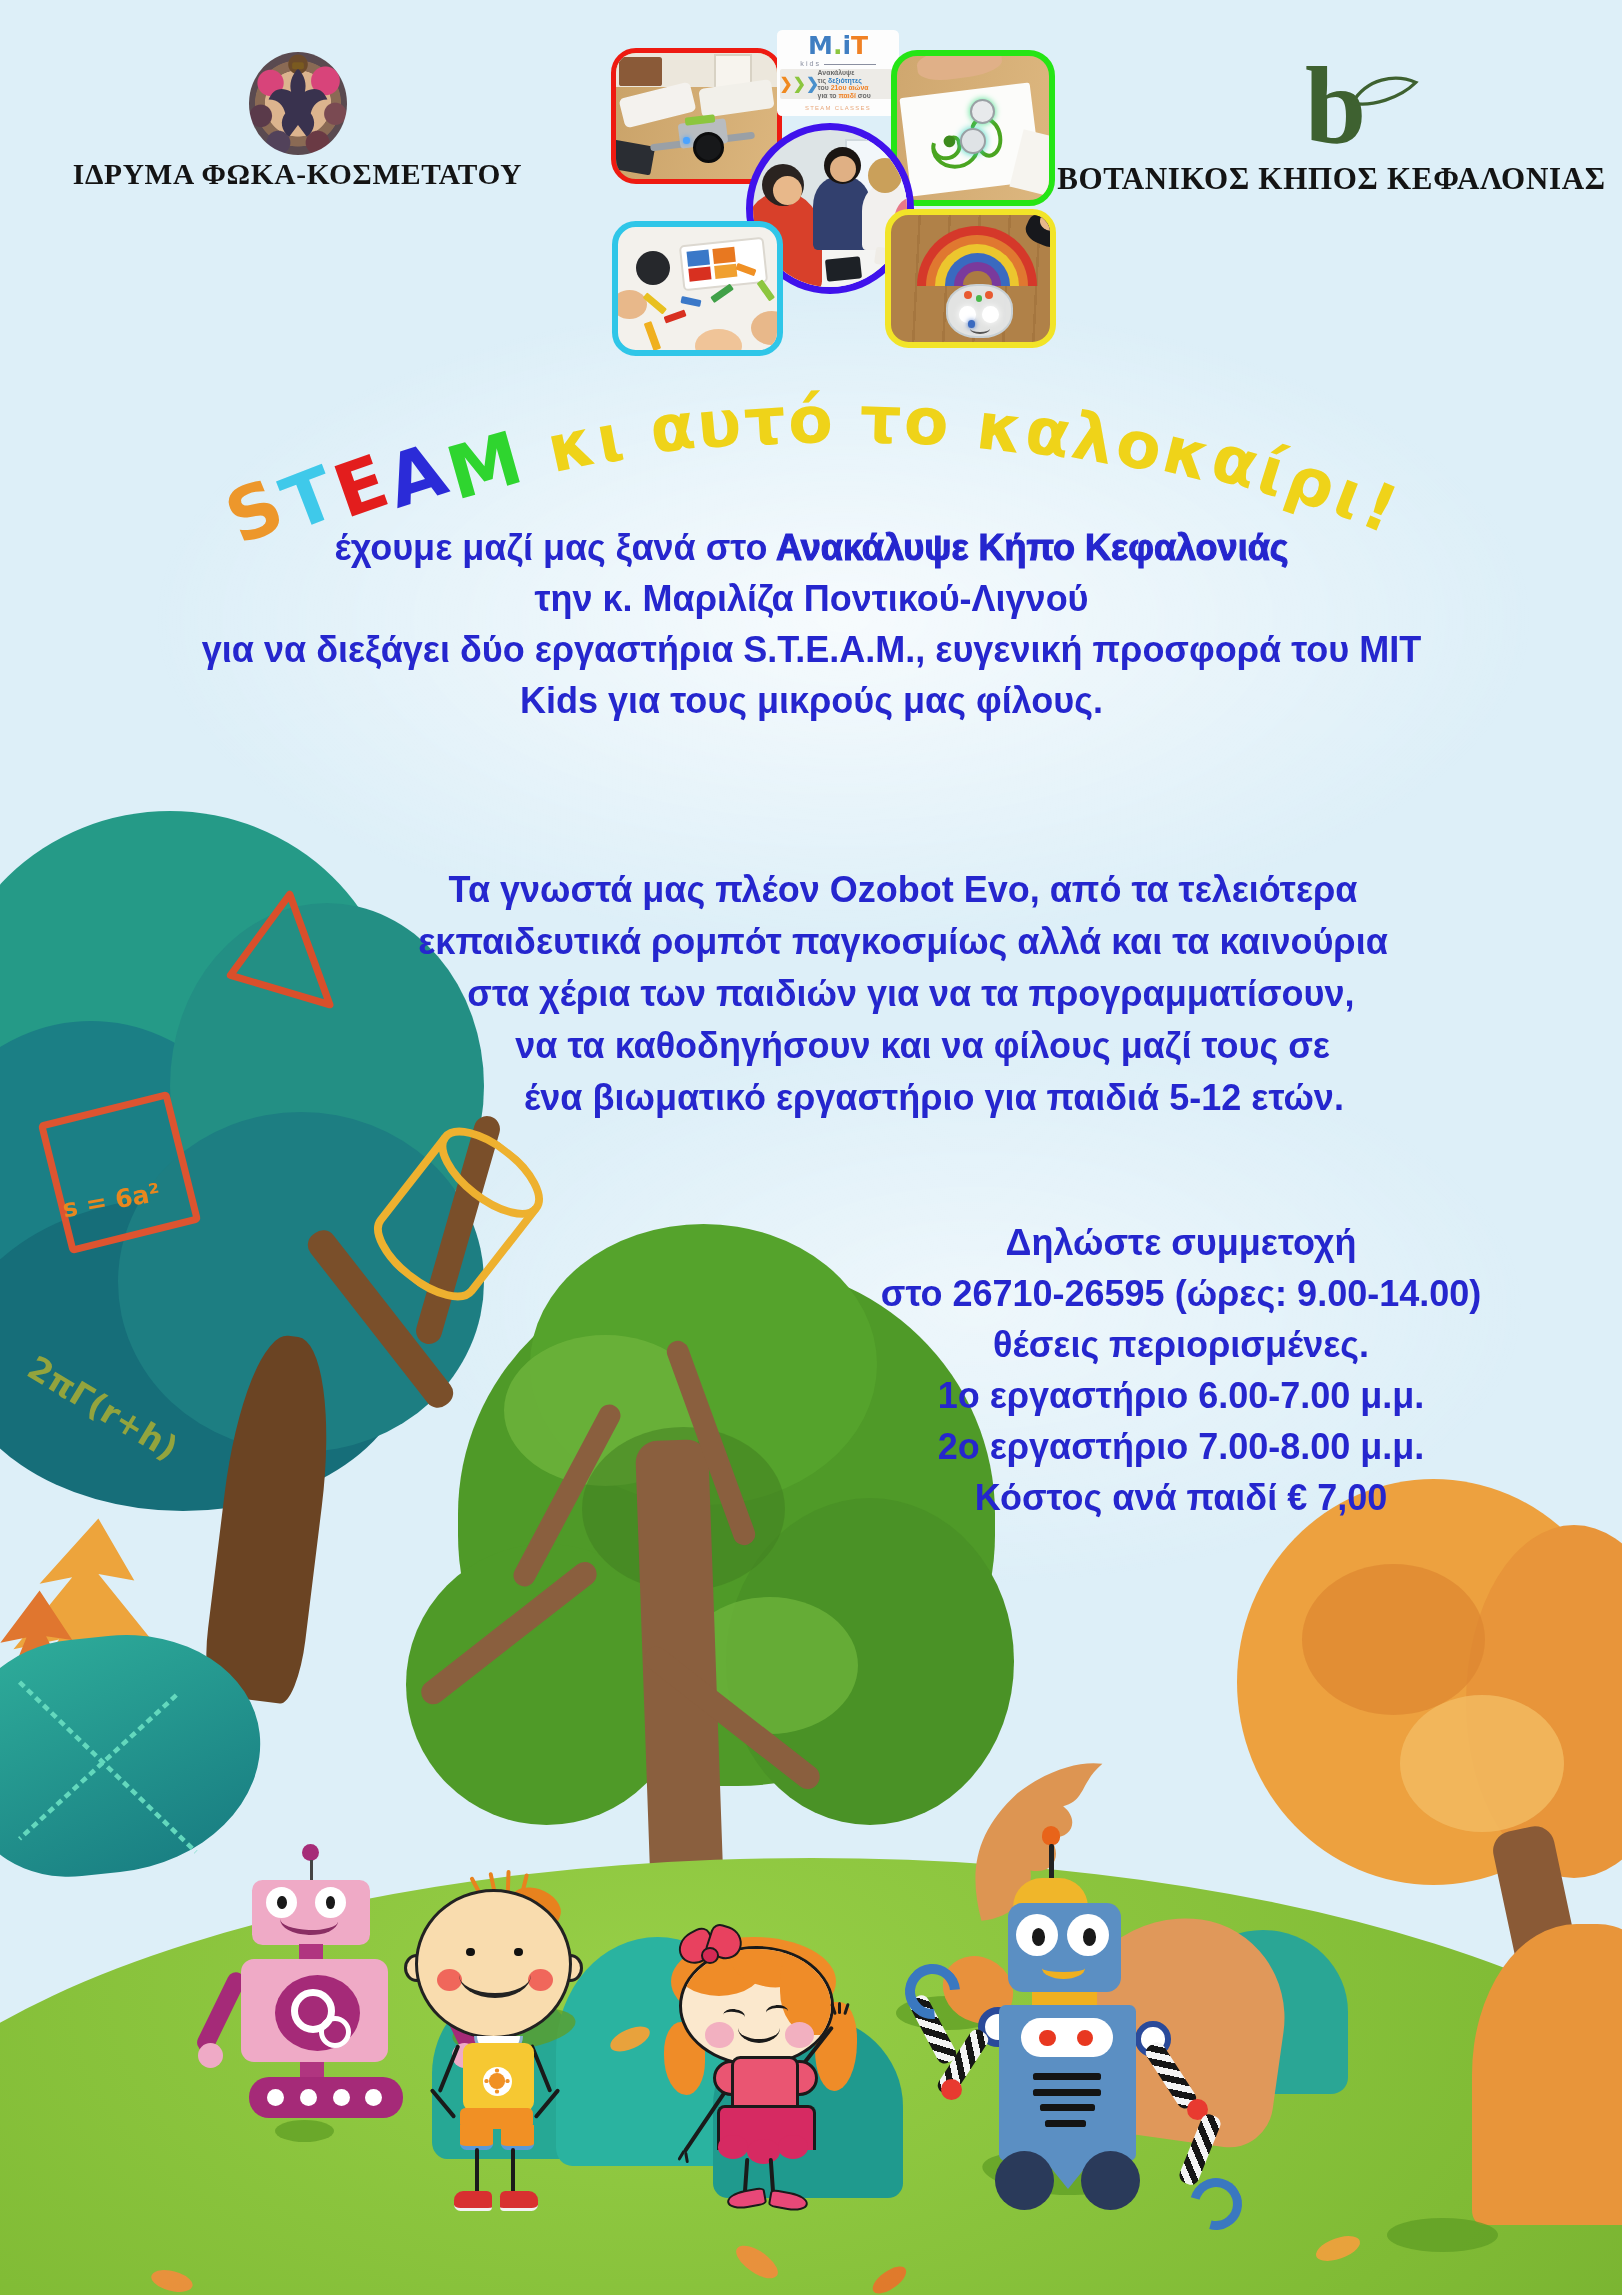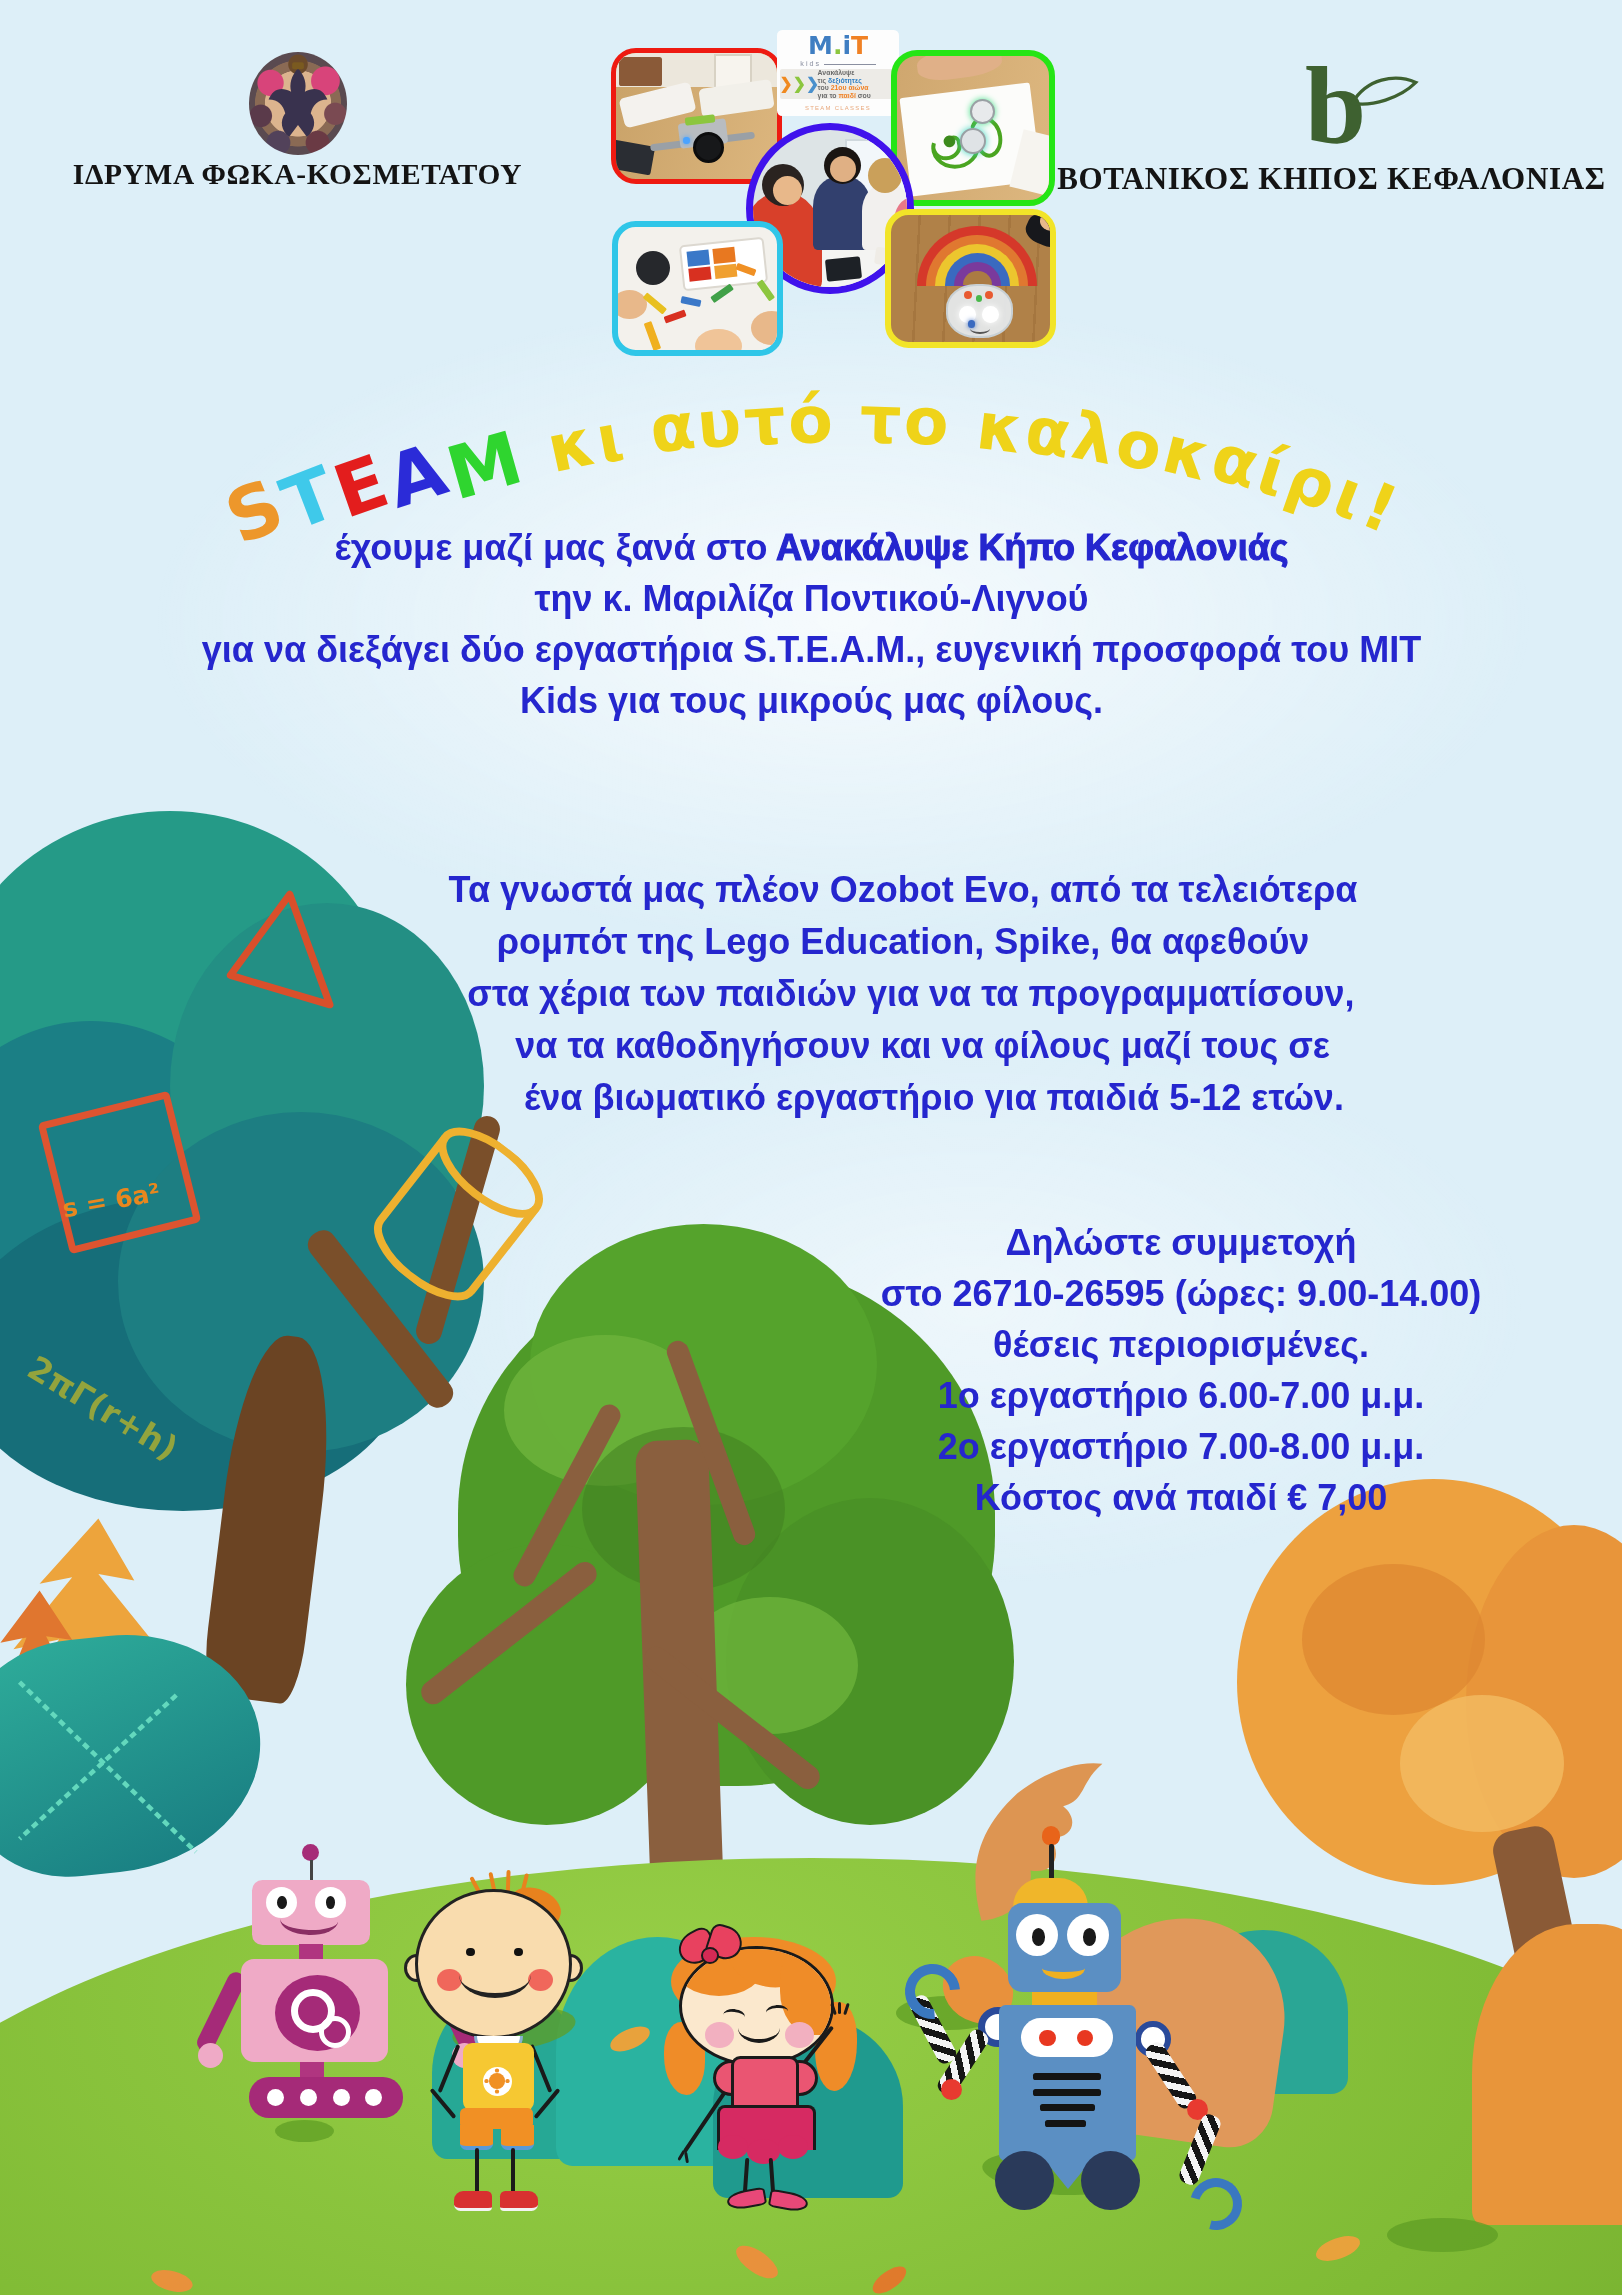--- a/index.html
+++ b/index.html
@@ -423,21 +423,21 @@
   </div>
 
 <div id="intro-par" class="para" style="left:0;top:522px;width:1623px;">
     <div><span>έχουμε μαζί μας ξανά στο </span><span class="b">Ανακάλυψε Κήπο Κεφαλονιάς</span></div>
     <div><span>την κ. Μαριλίζα Ποντικού-Λιγνού</span></div>
     <div><span>για να διεξάγει δύο εργαστήρια S.T.E.A.M., ευγενική προσφορά του MIT</span></div>
     <div><span>Kids για τους μικρούς μας φίλους.</span></div>
   </div>
 <div id="body-par" class="para" style="left:327px;top:864px;width:1152px;line-height:52px;">
     <div>Τα γνωστά μας πλέον Ozobot Evo, από τα τελειότερα</div>
-    <div>ρομπότ της Lego Education, Spike, θα αφεθούν</div>
+    <div>εκπαιδευτικά ρομπότ παγκοσμίως αλλά και τα καινούρια</div>
     <div>στα χέρια των παιδιών για να τα προγραμματίσουν,</div>
     <div>να τα καθοδηγήσουν και να φίλους μαζί τους σε</div>
     <div>ένα βιωματικό εργαστήριο για παιδιά 5-12 ετών.</div>
   </div>
 <div id="contact-par" class="para" style="left:746px;top:1217px;width:870px;">
     <div>Δηλώστε συμμετοχή</div>
     <div>στο 26710-26595 (ώρες: 9.00-14.00)</div>
     <div>θέσεις περιορισμένες.</div>
     <div>1ο εργαστήριο 6.00-7.00 μ.μ.</div>
     <div>2ο εργαστήριο 7.00-8.00 μ.μ.</div>

